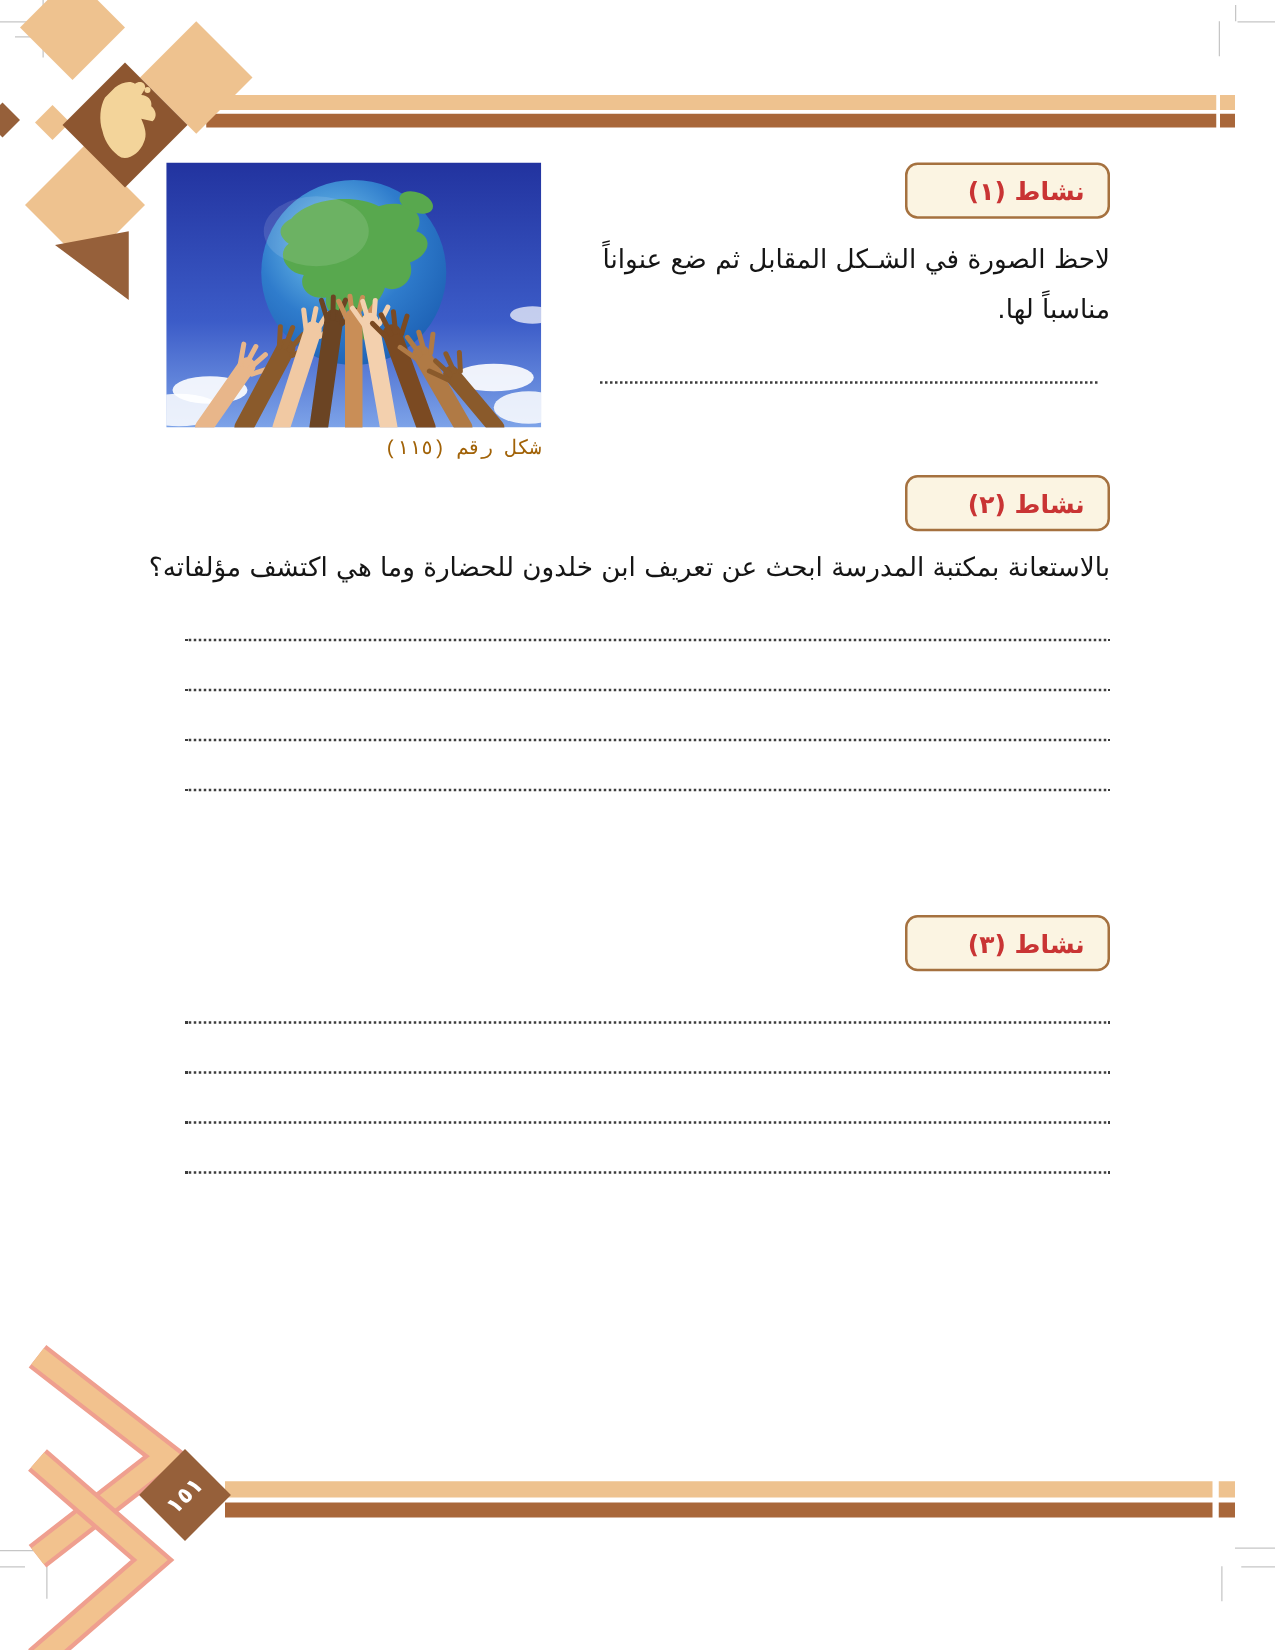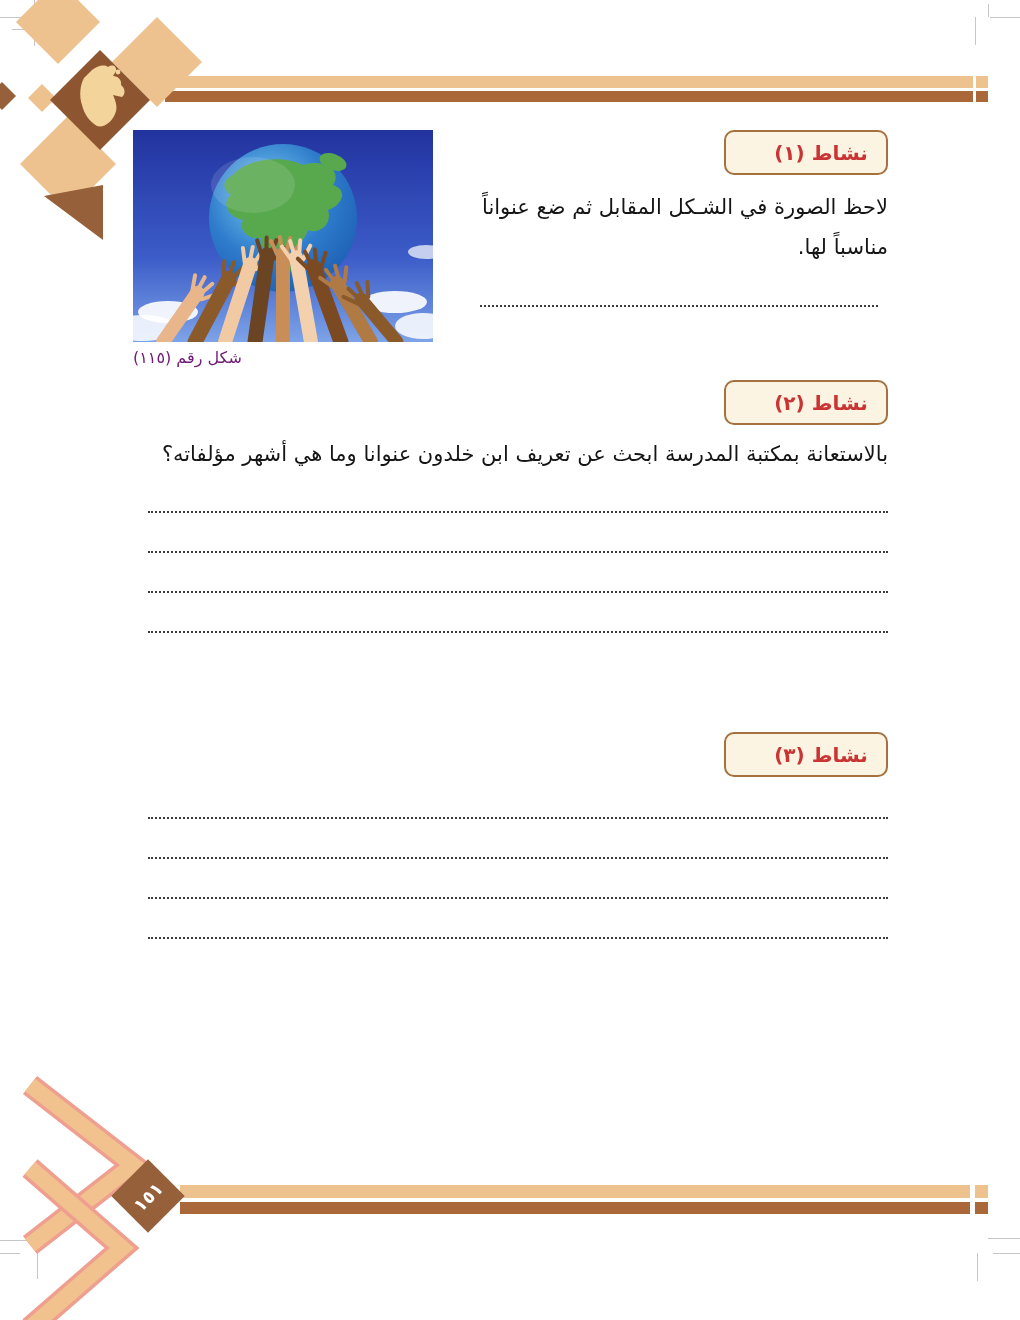--- a/index.html
+++ b/index.html
@@ -37,22 +37,22 @@
     display:flex;align-items:center;justify-content:center;
   }
   .page-diamond span{
     transform:rotate(-90deg);
     color:#fff;font-size:18px;font-weight:bold;letter-spacing:2px;
   }
   
   .figure{position:absolute;left:133px;top:130px;width:300px;z-index:2;direction:ltr;}
   .figure svg{display:block;}
   .figure-caption{
-    width:300px;text-align:left;margin-top:6px;
-    font-size:16px;color:#701a75;
+    width:300px;text-align:right;margin-top:6px;
+    font-size:16px;color:#a16207;font-family:Liberation Mono, monospace;
   }
   
   .activity{position:absolute;right:132px;z-index:2;}
   .act1{top:130px;width:756px;}
   .act2{top:380px;width:740px;}
   .act3{top:732px;width:740px;}
   .act-box{
     width:160px;height:41px;
     border:2px solid var(--box-border,#a5713f);
     border-radius:10px;
@@ -182,21 +182,21 @@
     <div class="act-text">لاحظ الصورة في الشـكل المقابل ثم ضع عنواناً مناسباً لها.</div>
     <div class="answers">
         <div class="dotted-line"></div>
       </div>
   </section>
 
   <section class="activity act2">
     <div class="act-box">
       <span>نشاط (٢)</span>
     </div>
-    <div class="act-text">بالاستعانة بمكتبة المدرسة ابحث عن تعريف ابن خلدون عنوانا وما هي أشهر مؤلفاته؟</div>
+    <div class="act-text">بالاستعانة بمكتبة المدرسة ابحث عن تعريف ابن خلدون للحضارة وما هي اكتشف مؤلفاته؟</div>
     <div class="answers">
         <div class="dotted-line"></div>
         <div class="dotted-line"></div>
         <div class="dotted-line"></div>
         <div class="dotted-line"></div>
       </div>
   </section>
 
   <section class="activity act3">
     <div class="act-box">

